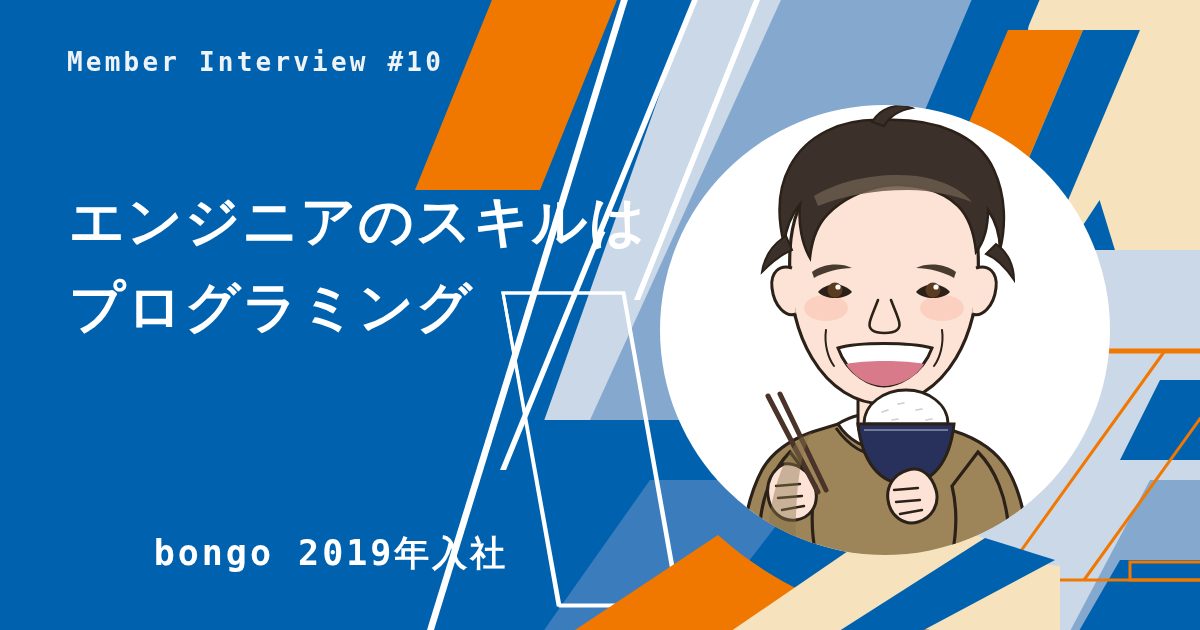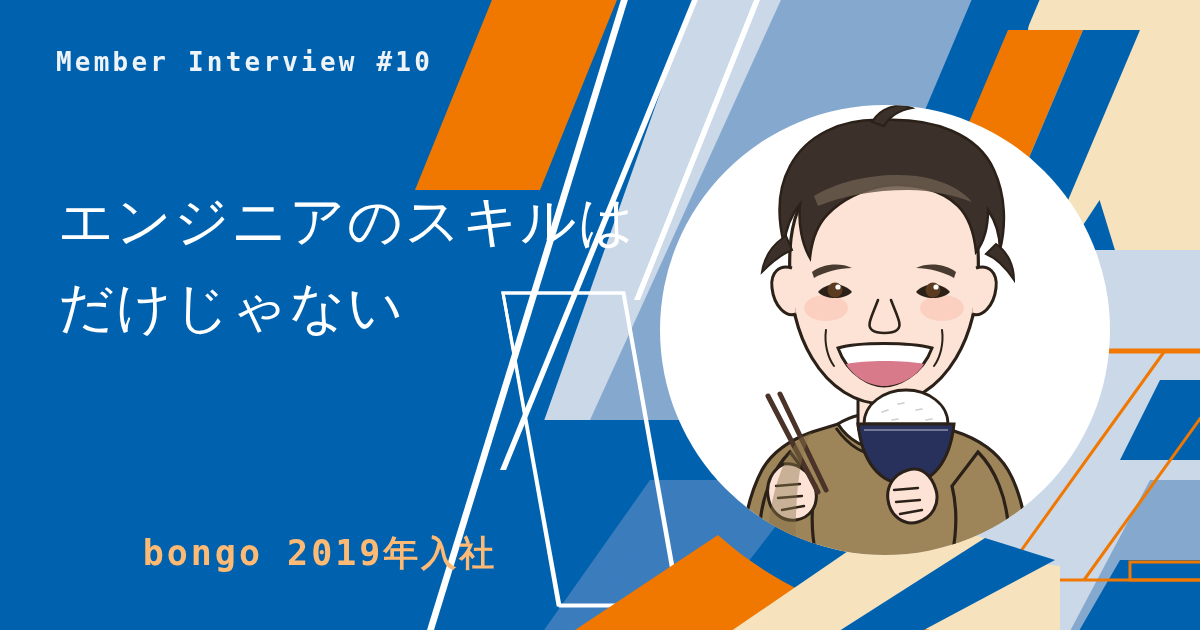--- a/index.html
+++ b/index.html
@@ -19,53 +19,53 @@
   #bg-svg, #art-svg {
     position:absolute; top:0; left:0;
     width:1200px; height:630px;
     display:block;
   }
   .text-layer {
     position:absolute; top:0; left:0;
     width:1200px; height:630px;
     pointer-events:none;
   }
-  .text-layer > * { pointer-events:auto; }
+  .text-layer > * { pointer-events:auto;margin-left:11px; }
 
   #eyebrow {
     position:absolute;
     left:56px; top:47px;
     font-size:26px;
     letter-spacing:3.2px;
     font-weight:700;
     color:#eef3f8;
     font-family:"DejaVu Sans Mono","Liberation Mono",monospace;
     white-space:nowrap;
   }
   #headline {
     position:absolute;
     left:58px; top:178px;
     width:640px;
     color:#ffffff;
-    font-weight:400;
+    font-weight:700;
     font-size:55px;
     line-height:86px;
     letter-spacing:1.5px;
     font-family:"DejaVu Sans","Liberation Sans",sans-serif;
   }
   #headline .hl {
     display:block;
     white-space:nowrap;
   }
   #byline {
     position:absolute;
     left:0; top:530px;
     width:640px;
     text-align:center;
-    color:#fdba74;
+    color:#ffffff;
     font-weight:700;
     font-size:35px;
     letter-spacing:3px;
     font-family:"DejaVu Sans Mono","Liberation Mono",monospace;
     white-space:nowrap;
   }
 </style>
 </head>
 <body>
 
@@ -231,19 +231,19 @@
       <path fill="#8a7449" opacity="0.45" d="M812,432 C800,452 794,494 796,566 L766,566 C766,516 776,466 800,438 Z"></path>
     </g>
   </svg>
 
   <div class="text-layer">
 
     <div id="eyebrow">Member Interview  #10</div>
 
     <div id="headline">
       <span class="hl">エンジニアのスキルは</span>
-      <span class="hl">だけじゃない</span>
+      <span class="hl">プログラミング</span>
     </div>
 
     <div id="byline">bongo  2019年入社</div>
 
   </div>
 </div>
 
 </body></html>

